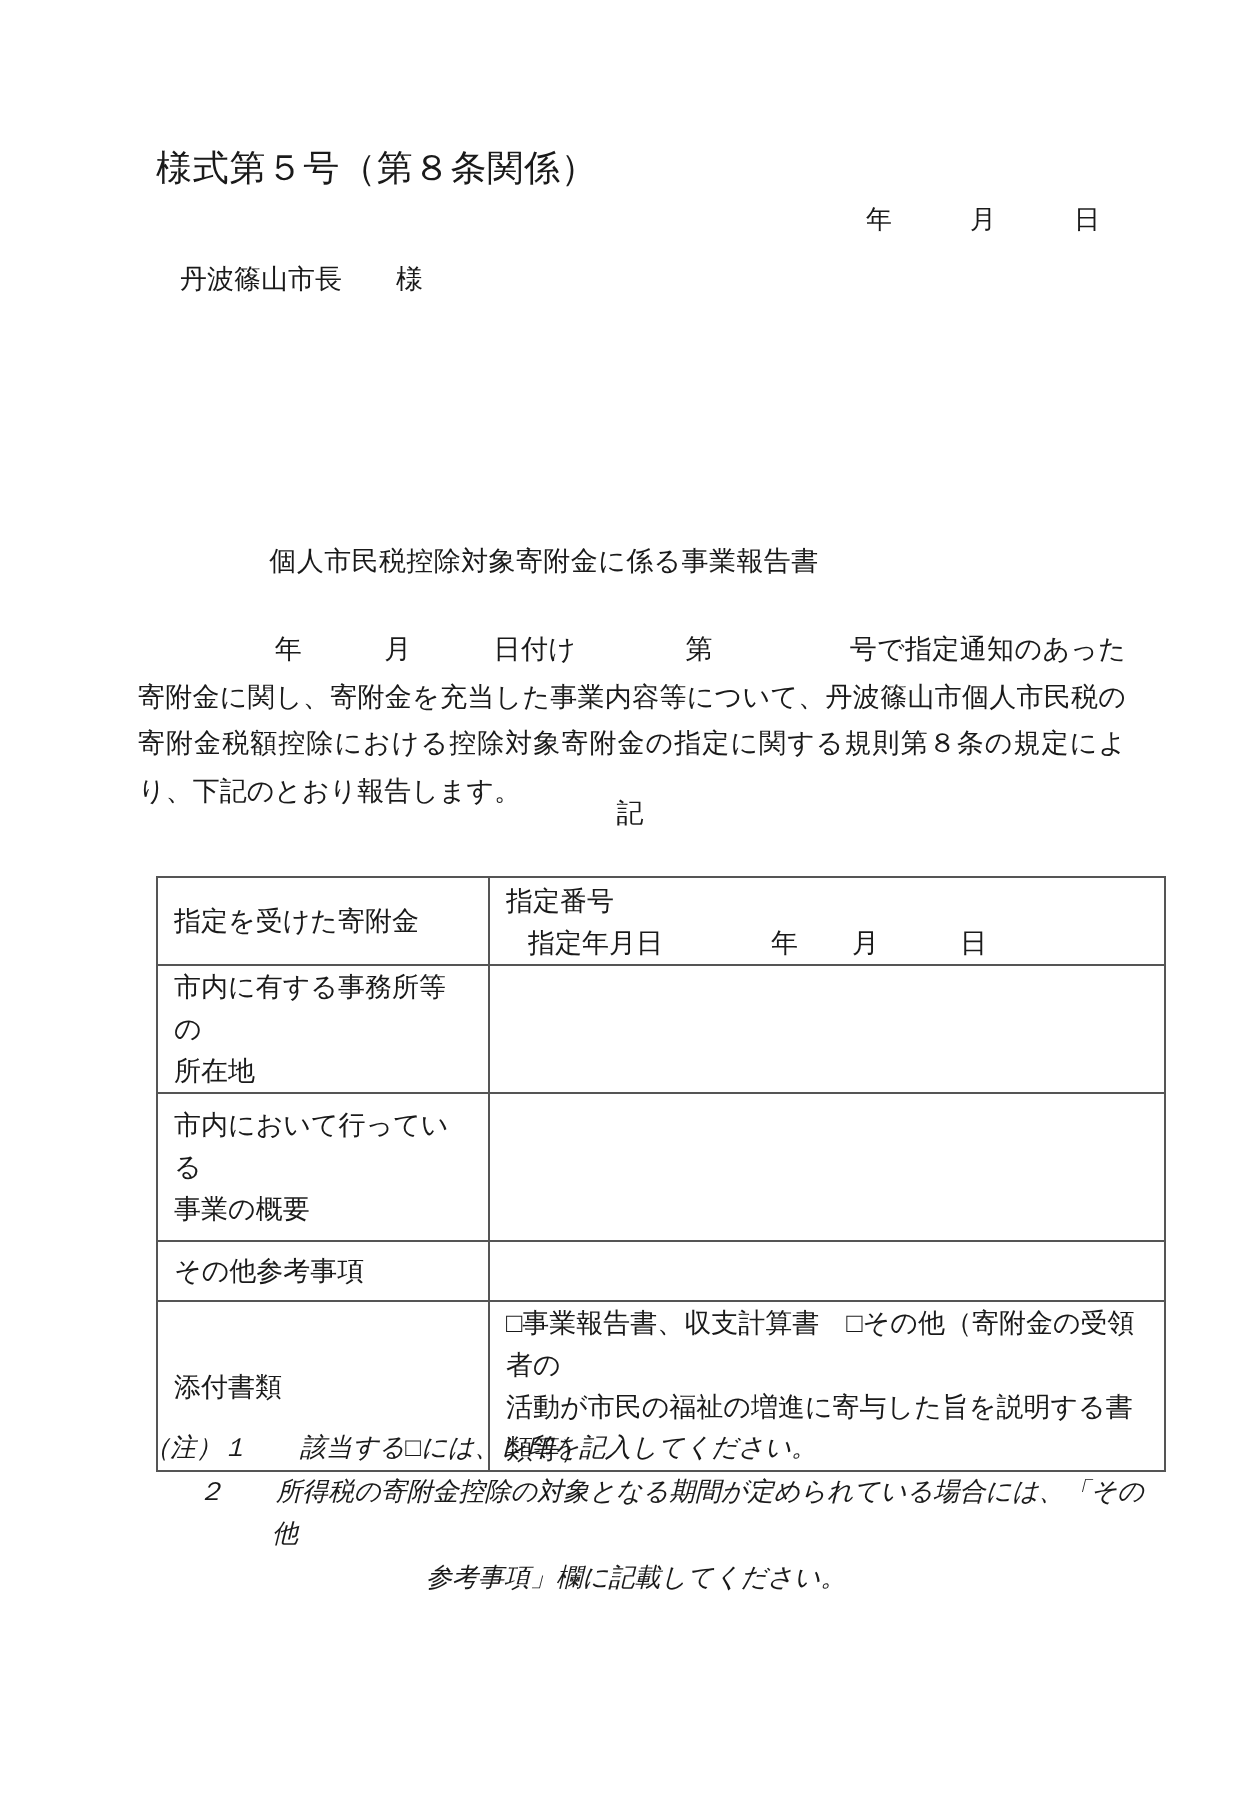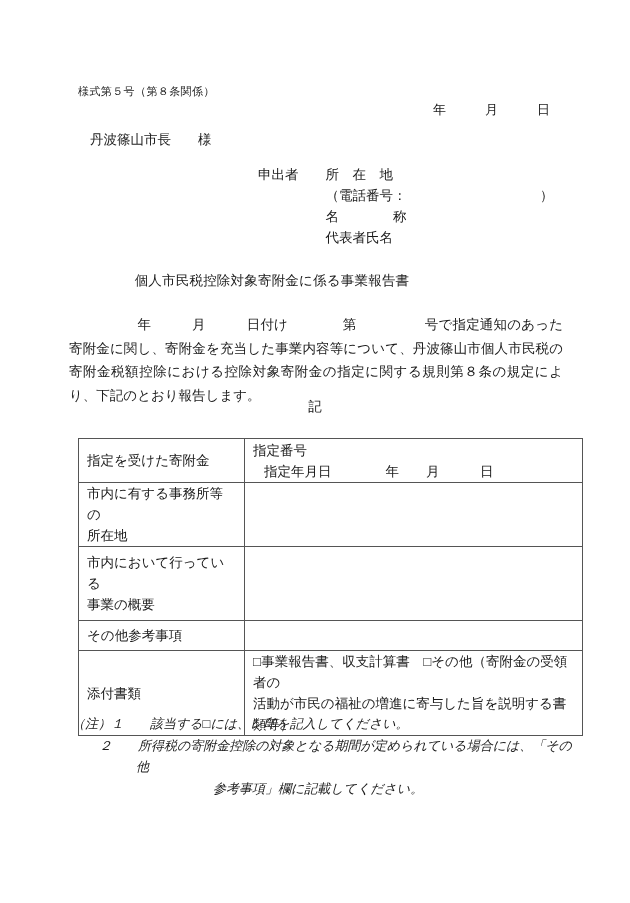--- a/index.html
+++ b/index.html
@@ -19,22 +19,22 @@
     position: absolute;
     left: 0; top: 0;
     width: 630px;
     height: 903px;
   }
 
   
   .form-code {
     position: absolute;
     left: 78px;
-    top: 84px;
-    font-size: 11px;
+    top: 72px;
+    font-size: 18px;
     letter-spacing: 0.4px;
     white-space: nowrap;
   }
   .date-line {
     position: absolute;
     left: 78px;
     top: 101px;
     width: 472px;
     text-align: right;
     font-size: 13px;
@@ -163,26 +163,20 @@
 <body>
 
 <div class="page">
 
   <div class="form-code">様式第５号（第８条関係）</div>
 
   <div class="date-line">年　　　月　　　日</div>
 
   <div class="addressee">丹波篠山市長　　様</div>
 
-  <div class="applicant">
-    <div class="row"><span>申出者</span>　　<span>所　在　地</span></div>
-    <div class="row">　　　　　<span>（電話番号：</span><span class="tel-close">）</span></div>
-    <div class="row">　　　　　<span>名　　　　称</span></div>
-    <div class="row">　　　　　<span>代表者氏名</span></div>
-  </div>
 
   <div class="doc-title">個人市民税控除対象寄附金に係る事業報告書</div>
 
   <div class="body-par">　　　　　<span class="lead">年　　　月　　　日付け　　　　第　　　　　号</span><span>で指定通知のあった寄附金に関し、寄附金を充当した事業内容等について、丹波篠山市個人市民税の寄附金税額控除における控除対象寄附金の指定に関する規則第８条の規定により、下記のとおり報告します。</span></div>
 
   <div class="ki">記</div>
 
   <table class="form-table">
     <tbody>
       <tr class="r1">

